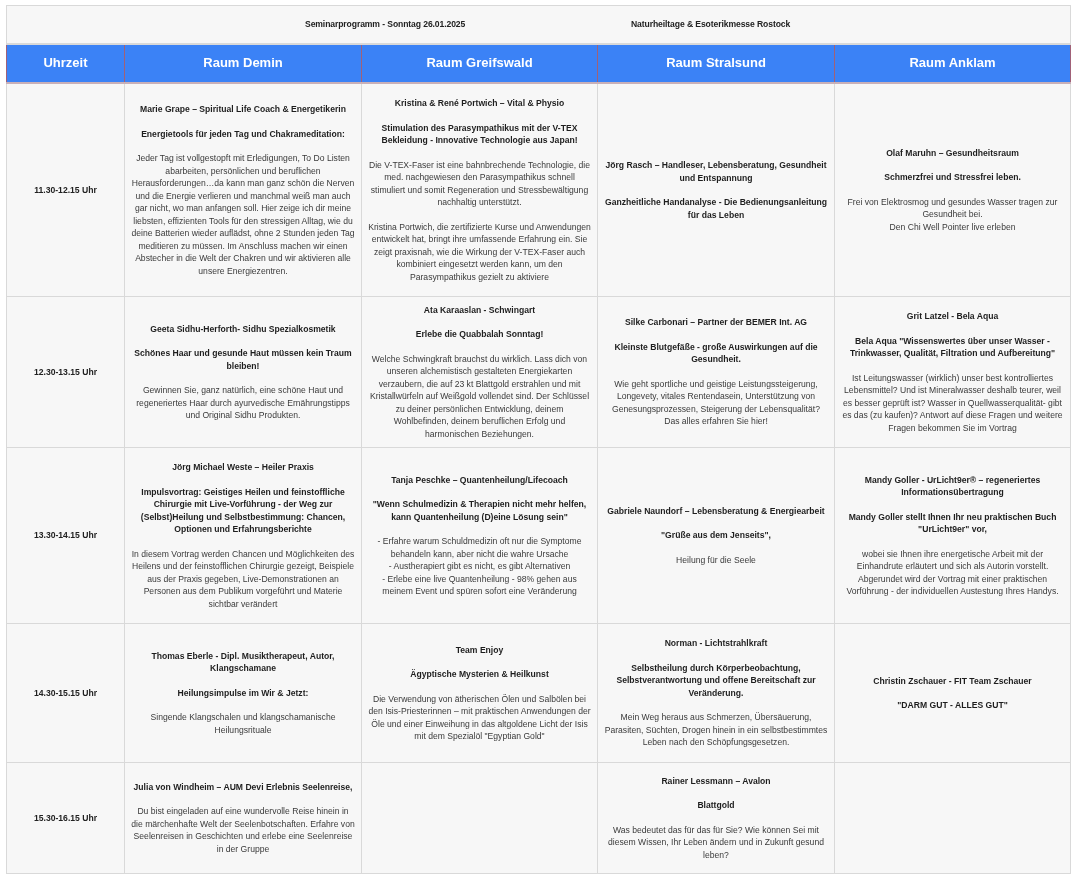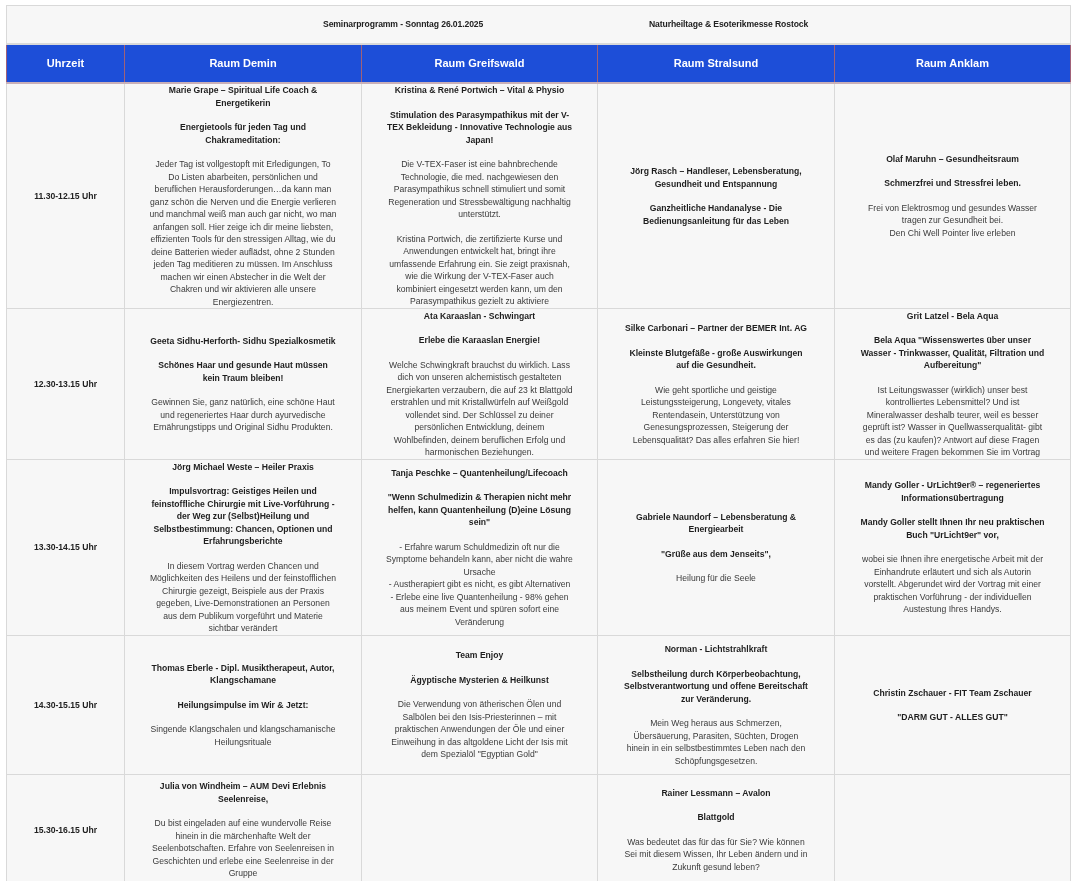--- a/index.html
+++ b/index.html
@@ -12,42 +12,42 @@
   table {
     border-collapse: collapse;
     width: 1064px;
     table-layout: fixed;
     background: #f7f7f7;
   }
   td, th {
     border: 1px solid #d9d9d9;
     text-align: center;
     vertical-align: middle;
-    padding: 0 24px;
+    padding: 0 6px;
     font-size: 8.6px;
     line-height: 12.5px;
   }
   .title-row td {
     height: 37px;
     background: #f7f7f7;
     border-bottom: 2px solid #d9d9d9;
     font-weight: bold;
     font-size: 8.6px;
     letter-spacing: -0.1px;
   }
   .title-inner { position: relative; height: 37px; }
   .title-left { position: absolute; left: 292px; top: 12px; }
   .title-right { position: absolute; left: 618px; top: 12px; text-align: center; }
   .head-row th {
     height: 37px;
-    background: #1d4ed8;
+    background: #3b82f6;
     color: #ffffff;
     font-weight: bold;
     border: 1px solid #a06178;
-    font-size: 11px;
+    font-size: 13px;
     border-bottom: 2px solid #c9b0b8;
   }
   .time { font-weight: bold; color: #222; }
   .cell p { margin: 0; }
   .cell .spk { font-weight: bold; color: #1e1e1e; }
   .cell .ttl { font-weight: bold; color: #1e1e1e; margin-top: 12px; }
   .cell .dsc { color: #3a3a3a; margin-top: 12px; }
   .cell .dsc2 { color: #3a3a3a; margin-top: 12px; }
   .cell .dsc-tight { color: #3a3a3a; margin-top: 0; }
   col.c0 { width: 118px; }
@@ -117,21 +117,21 @@
 
   <tr class="r2">
     <td class="time">12.30-13.15 Uhr</td>
     <td class="cell">
       <p class="spk">Geeta Sidhu-Herforth- Sidhu Spezialkosmetik</p>
       <p class="ttl">Schönes Haar und gesunde Haut müssen kein Traum bleiben!</p>
       <p class="dsc">Gewinnen Sie, ganz natürlich, eine schöne Haut und regeneriertes Haar durch ayurvedische Ernährungstipps und Original Sidhu Produkten.</p>
     </td>
     <td class="cell">
       <p class="spk">Ata Karaaslan - Schwingart</p>
-      <p class="ttl">Erlebe die Karaaslan Energie!</p>
+      <p class="ttl">Erlebe die Quabbalah Sonntag!</p>
       <p class="dsc">Welche Schwingkraft brauchst du wirklich. Lass dich von unseren alchemistisch gestalteten Energiekarten verzaubern, die auf 23 kt Blattgold erstrahlen und mit Kristallwürfeln auf Weißgold vollendet sind. Der Schlüssel zu deiner persönlichen Entwicklung, deinem Wohlbefinden, deinem beruflichen Erfolg und harmonischen Beziehungen.</p>
     </td>
     <td class="cell">
       <p class="spk">Silke Carbonari – Partner der BEMER Int. AG</p>
       <p class="ttl">Kleinste Blutgefäße - große Auswirkungen auf die Gesundheit.</p>
       <p class="dsc">Wie geht sportliche und geistige Leistungssteigerung, Longevety, vitales Rentendasein, Unterstützung von Genesungsprozessen, Steigerung der Lebensqualität? Das alles erfahren Sie hier!</p>
     </td>
     <td class="cell">
       <p class="spk">Grit Latzel - Bela Aqua</p>
       <p class="ttl">Bela Aqua "Wissenswertes über unser Wasser - Trinkwasser, Qualität, Filtration und Aufbereitung"</p>

